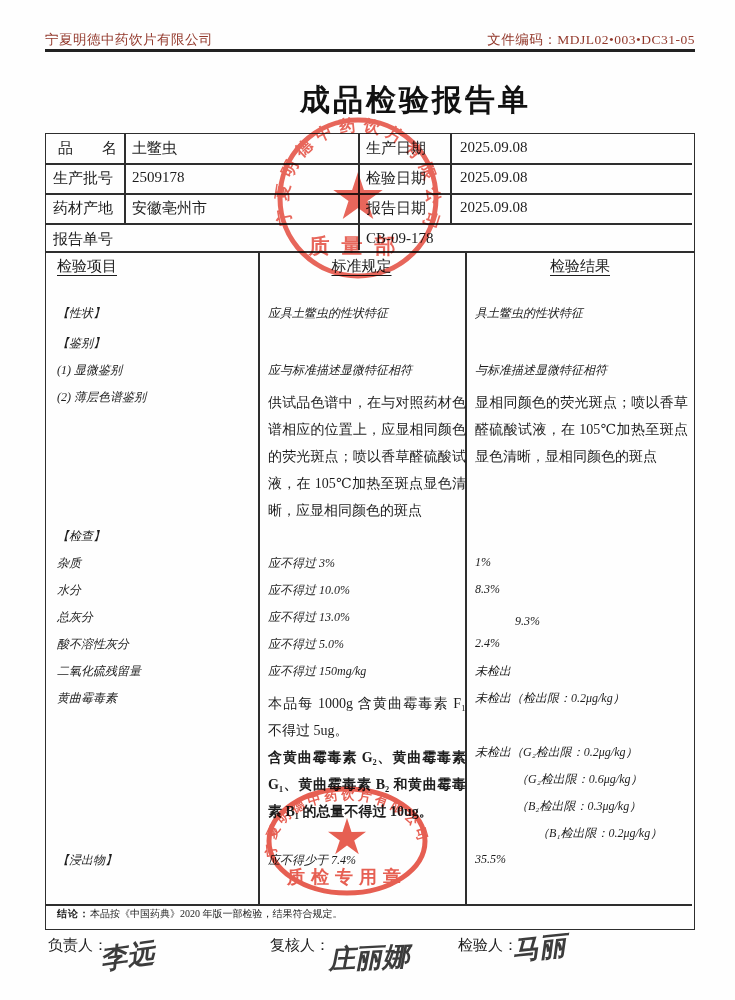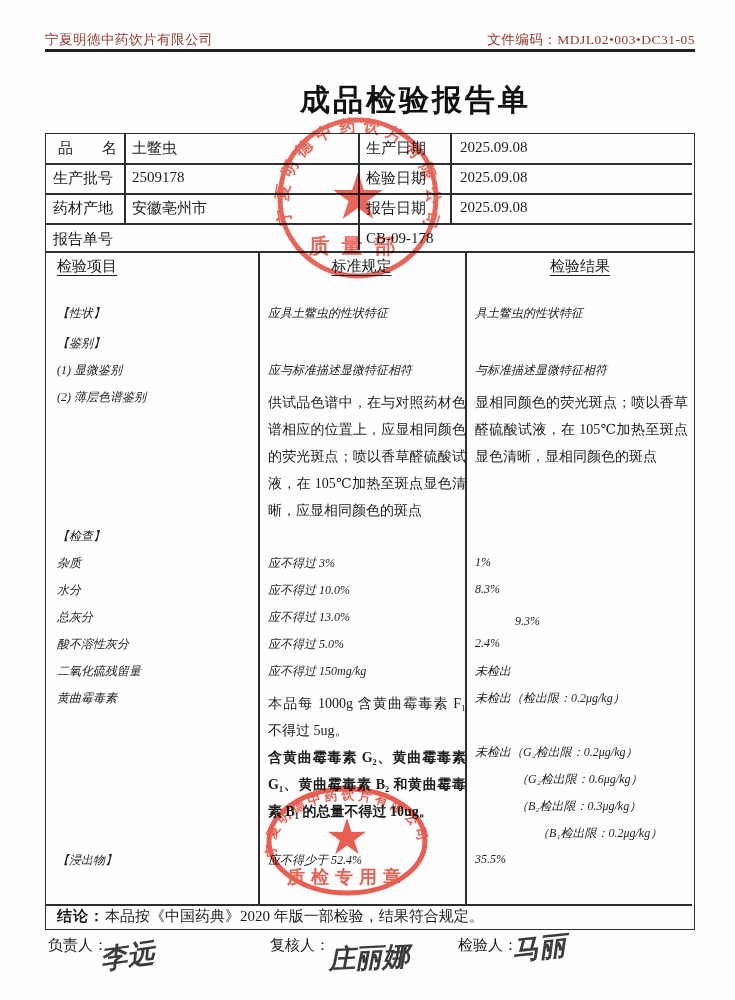--- a/index.html
+++ b/index.html
@@ -18,21 +18,21 @@
   .vline{background:#2e2e2e;width:1.5px;}
   .cell{font-size:15px;white-space:nowrap;}
   .spread{letter-spacing:29px;}
   
   .th{font-size:15px;text-decoration:underline;text-underline-offset:4px;white-space:nowrap;}
   .line{font-size:12px;white-space:nowrap;font-style:italic;}
   .blk{font-size:14px;line-height:27px;text-align:justify;white-space:normal;}
   .c1{left:57px;}
   .c2{left:268px;}
   .c3{left:475px;}
-  .concl{font-size:15px;white-space:nowrap;}
+  .concl{font-size:10px;white-space:nowrap;}
   .concl b{letter-spacing:1px;}
   .siglabel{font-size:15px;white-space:nowrap;}
   .sig{font-size:27px;font-weight:700;color:#222;opacity:.88;white-space:nowrap;
        font-style:italic;}
   
   .stamp{mix-blend-mode:multiply;pointer-events:none;}
 </style>
 </head>
 <body>
 
@@ -121,21 +121,21 @@
   <div class="abs blk c2" style="top:690px;width:198px;">本品每 1000g 含黄曲霉毒素 F₁ 不得过 5ug。</div>
   <div class="abs line c3" style="top:690px;">未检出（检出限：0.2μg/kg）</div>
 
   <div class="abs blk c2" style="top:744px;width:198px;font-weight:bold;">含黄曲霉毒素 G₂、黄曲霉毒素 G₁、黄曲霉毒素 B₂ 和黄曲霉毒素 B₁ 的总量不得过 10ug。</div>
   <div class="abs line c3" style="top:744px;">未检出（G₂检出限：0.2μg/kg）</div>
   <div class="abs line" style="left:516px;top:771px;">（G₂检出限：0.6μg/kg）</div>
   <div class="abs line" style="left:516px;top:798px;">（B₂检出限：0.3μg/kg）</div>
   <div class="abs line" style="left:528px;top:825px;margin-left:9px;">（B₁检出限：0.2μg/kg）</div>
 
   <div class="abs line c1" style="top:852px;">【浸出物】</div>
-  <div class="abs line c2" style="top:852px;">应不得少于 52.4%</div>
+  <div class="abs line c2" style="top:852px;">应不得少于 7.4%</div>
   <div class="abs line c3" style="top:852px;">35.5%</div>
 
   <div class="abs concl" style="left:57px;top:907px;">
     <b>结论：</b><span>本品按《中国药典》2020 年版一部检验，结果符合规定。</span>
   </div>
 
   <div class="abs siglabel" style="left:48px;top:936px;">负责人：</div>
   <div class="abs sig" style="left:100px;top:938px;transform:rotate(-8deg);">李远</div>
   <div class="abs siglabel" style="left:270px;top:936px;">复核人：</div>
   <div class="abs sig" style="left:328px;top:940px;transform:rotate(-3deg);">庄丽娜</div>

